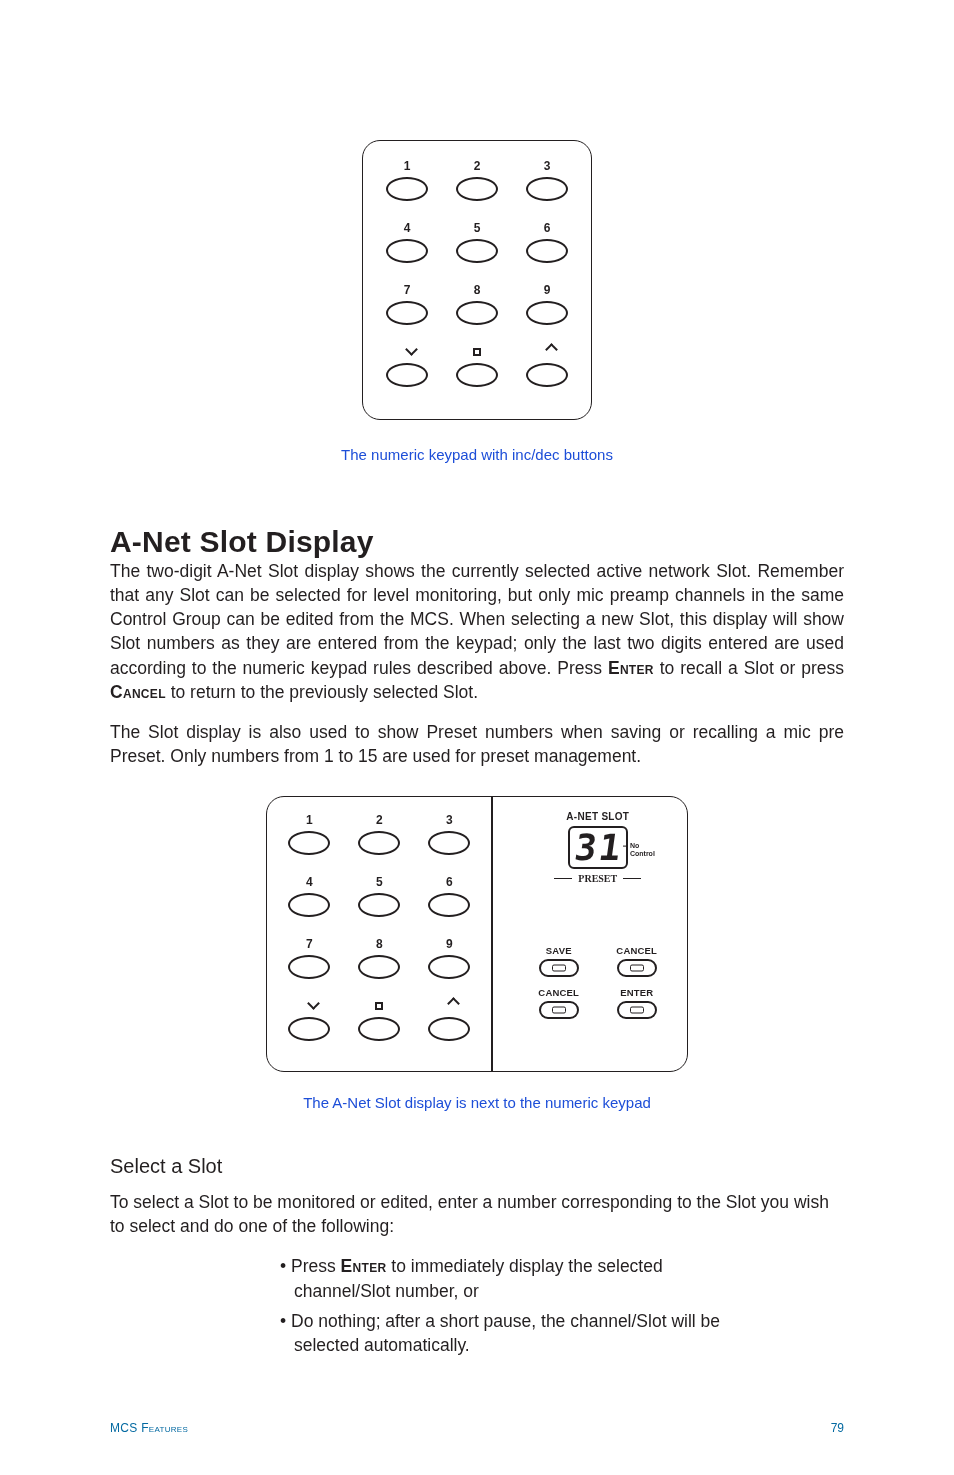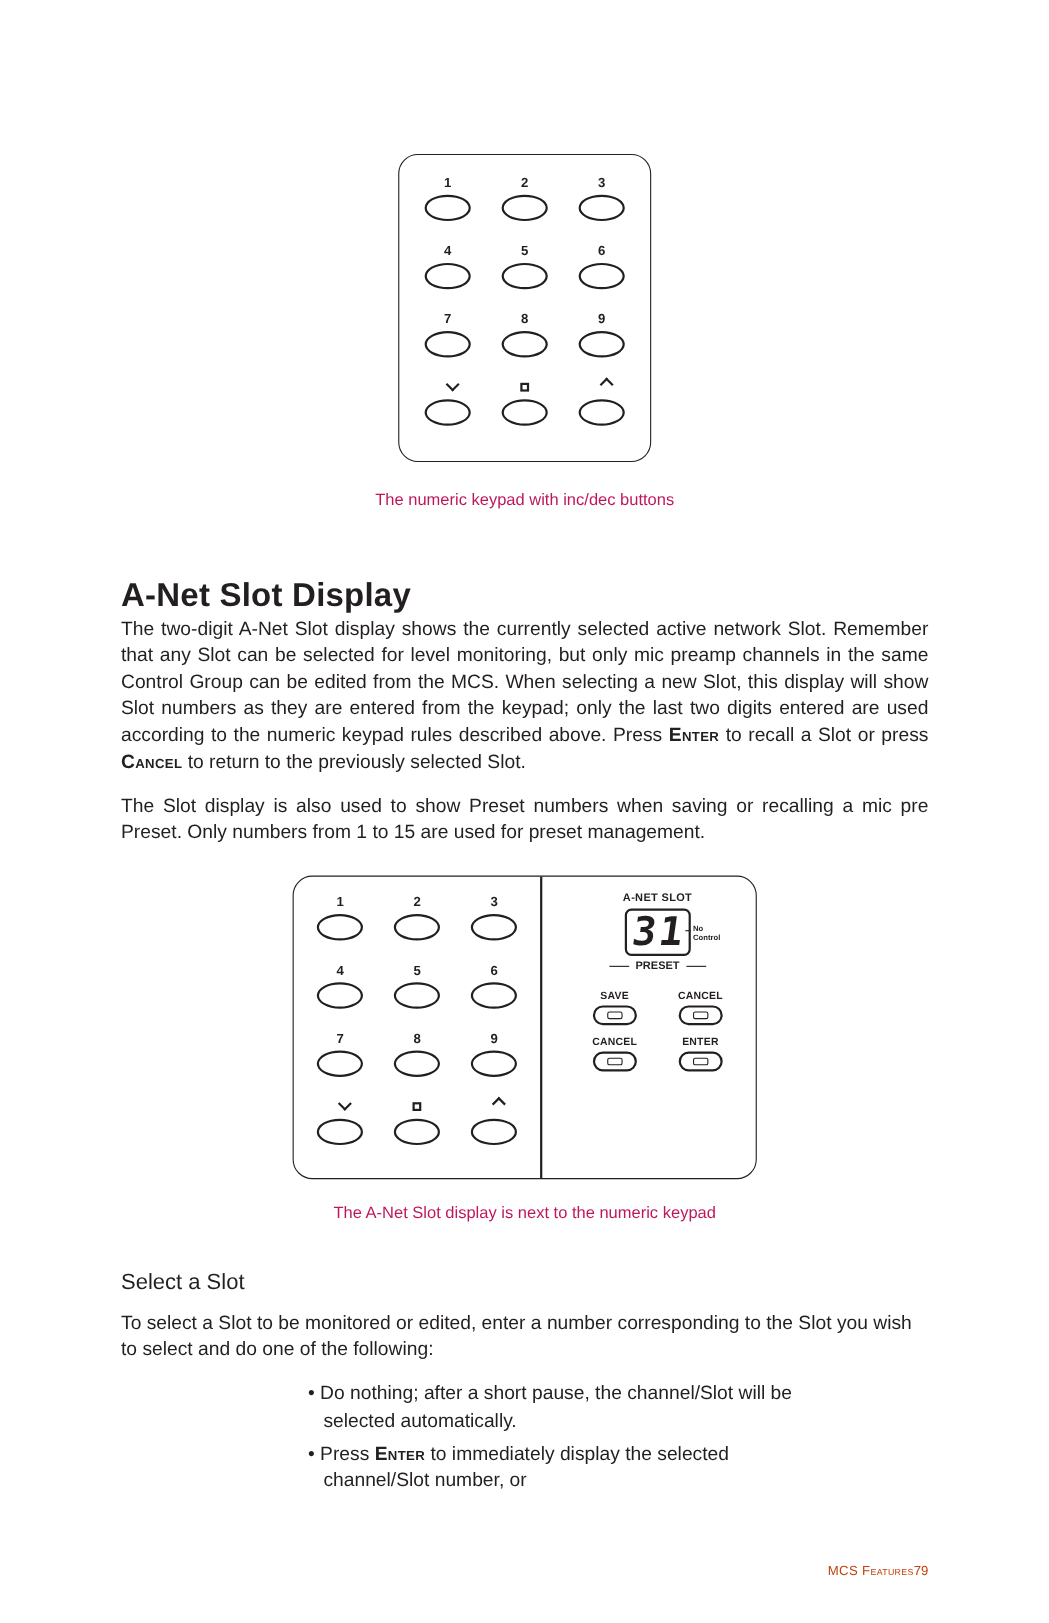--- a/index.html
+++ b/index.html
@@ -10,50 +10,50 @@
   .keypad-panel { border: 1.5px solid #231f20; border-radius: 18px; padding: 18px 14px 14px; display: grid; grid-template-columns: repeat(3, 60px); grid-auto-rows: 60px; justify-content: center; column-gap: 10px; row-gap: 2px; }
   .key { display:flex; flex-direction:column; align-items:center; justify-content:flex-start; }
   .key .lbl { font-family: Arial, sans-serif; font-size: 12px; font-weight: bold; color:#231f20; height:14px; line-height:14px; }
   .key .btn { width: 42px; height: 24px; border: 2px solid #231f20; border-radius: 50%/50%; margin-top:4px; }
   .chev-down { width:12px;height:7px; position:relative; }
   .chev-down::before { content:""; position:absolute; left:0; top:0; width:7px; height:7px; border-left:2px solid #231f20; border-bottom:2px solid #231f20; transform: rotate(-45deg); }
   .chev-up { width:12px;height:7px; position:relative; }
   .chev-up::before { content:""; position:absolute; left:0; top:0; width:7px; height:7px; border-left:2px solid #231f20; border-top:2px solid #231f20; transform: rotate(45deg); }
   .sq { width:8px; height:8px; border:2px solid #231f20; display:inline-block; }
 
-  .caption { text-align:center; font-size: 15px; color:#be185d; margin-top: 26px; }
+  .caption { text-align:center; font-size: 15px; color:#1d4ed8; margin-top: 26px; }
   .caption.c2 { margin-top: 22px; }
 
   h1.section { font-family: "Trebuchet MS", "Lucida Grande", Arial, sans-serif; font-weight: bold; font-size: 30px; letter-spacing: 0.2px; margin-top: 62px; margin-bottom: 0; }
   p.body { font-size: 17.5px; line-height: 1.38; text-align: justify; margin-bottom: 16px; }
   p.body .sc { font-weight: bold; font-variant: small-caps; letter-spacing: 0.3px; }
 
   h2.sub { font-family: "Trebuchet MS", "Lucida Grande", Arial, sans-serif; font-weight: normal; font-size: 20px; margin-top: 44px; margin-bottom: 12px; }
 
   ul.bullets { list-style: none; padding-left: 170px; margin-top: 4px; }
   ul.bullets li { font-size: 17.5px; line-height:1.38; text-indent: -14px; padding-left: 14px; margin-bottom: 6px; max-width: 480px; }
   ul.bullets li::before { content: "•  "; }
   ul.bullets li .sc { font-weight: bold; font-variant: small-caps; letter-spacing: 0.3px; }
 
-  .footer { position:absolute; bottom: 40px; left:110px; right:110px; display:flex; justify-content:flex-end; font-size:12px; color:#c2410c; }
+  .footer { position:absolute; bottom: 40px; left:110px; right:110px; display:flex; justify-content:space-between; font-size:12px; color:#0369a1; }
   .footer .left { font-variant: small-caps; letter-spacing:0.3px; }
 
   
   .fig-wrap { display:flex; justify-content:center; margin-top: 0; }
   .fig-wrap.fig2 { margin-top: 28px; }
 
   
-  .side-panel { margin-left: 22px; display:flex; flex-direction:column; align-items:center; }
+  .side-panel { margin-left: 22px; display:flex; flex-direction:column; align-items:center;gap:45px; }
   .slot-display-group { display:flex; flex-direction:column; align-items:center; }
   .slot-lbl { font-family: Arial, sans-serif; font-size: 10px; font-weight:bold; letter-spacing:0.3px; }
   .slot-box { border:2px solid #231f20; border-radius:6px; padding:3px 5px 2px; margin-top:4px; display:flex; gap:3px; position:relative; }
   .seg-fallback { font-family: monospace; font-size: 36px; line-height:34px; font-weight:bold; transform: skewX(-8deg); display:inline-block; }
   .no-control { position:absolute; left: calc(100% + 4px); top: 50%; transform: translateY(-40%); font-family: Arial,sans-serif; font-size:7px; line-height:8px; font-weight:bold; text-align:left; }
   .no-control::before { content:""; position:absolute; left:-7px; top:4px; width:5px; height:1.5px; background:#231f20; }
-  .preset-lbl { font-family: Liberation Sans, sans-serif; font-size:10px; font-weight:bold; margin-top:4px; position:relative; display:flex; align-items:center; gap:6px; }
+  .preset-lbl { font-family: Liberation Serif, serif; font-size:10px; font-weight:bold; margin-top:4px; position:relative; display:flex; align-items:center; gap:6px; }
   .preset-lbl::before, .preset-lbl::after { content:""; display:inline-block; width:18px; height:1.2px; background:#231f20; }
 
   .btn-grid { display:grid; grid-template-columns: repeat(2, 56px); column-gap: 22px; row-gap: 10px; margin-top: 16px; }
   .side-btn { display:flex; flex-direction:column; align-items:center;justify-content:center; }
   .side-btn .slbl { font-family: Arial,sans-serif; font-size:9.5px; font-weight:bold; letter-spacing:0.2px; }
   .side-btn .capsule { width:40px; height:18px; border:2px solid #231f20; border-radius: 10px; margin-top:3px; position:relative; }
   .side-btn .capsule::after { content:""; position:absolute; left:50%; top:50%; width:12px; height:5px; border:1.5px solid #231f20; border-radius:2px; transform:translate(-50%,-50%); }
   .keypad-panel.left-round { border-radius:18px; }
 
 </style>
@@ -213,22 +213,22 @@
         </div>
       </div>
     </div>
   </div>
   <p class="caption c2">The A-Net Slot display is next to the numeric keypad</p>
 
   <h2 class="sub">Select a Slot</h2>
   <p class="body" style="text-align:left;">To select a Slot to be monitored or edited, enter a number corresponding to the Slot you wish to select and do one of the following:</p>
 
   <ul class="bullets">
+    <li><span>Press </span><span class="sc">Enter</span><span> to immediately display the selected channel/Slot number, or</span></li>
     <li>Do nothing; after a short pause, the channel/Slot will be selected automatically.</li>
-    <li><span>Press </span><span class="sc">Enter</span><span> to immediately display the selected channel/Slot number, or</span></li>
   </ul>
 
   <div class="footer">
     <span class="left">MCS Features</span>
     <span>79</span>
   </div>
 
 </div>
 
 </body></html>

